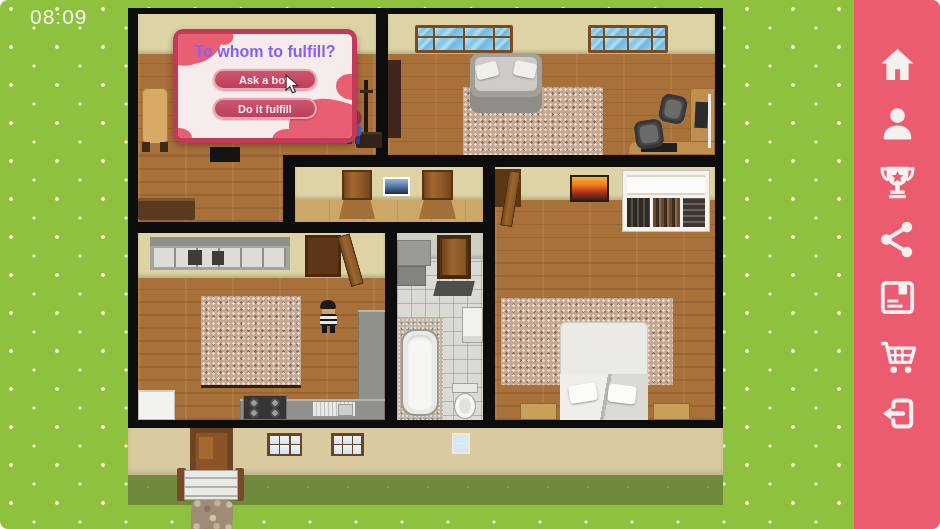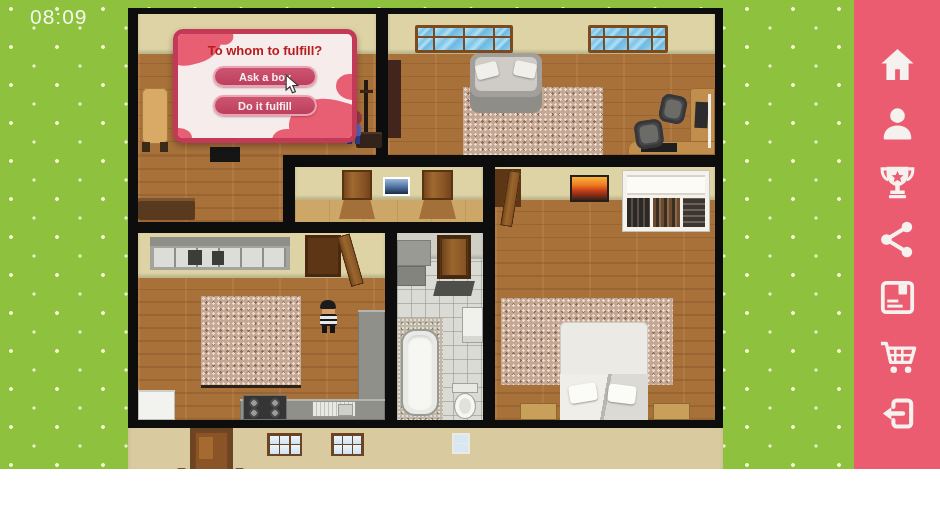--- a/index.html
+++ b/index.html
@@ -1,23 +1,23 @@
 <!DOCTYPE html>
 <html><head>
 <meta charset="utf-8">
 <style>
   html,body{margin:0;padding:0;}
   body{font-family:"Liberation Sans",sans-serif;}
-  .scene{position:relative;width:940px;height:469px;overflow:hidden;
+  .scene{position:relative;width:940px;height:529px;overflow:hidden;
     background-color:#8dc13e;
     background-image:
       radial-gradient(circle at 2px 2px, #f4f8d4 1.5px, transparent 2.3px),
       radial-gradient(circle at 2px 2px, #e9f0bf 1.3px, transparent 2px);
     background-size:46px 38px;
-    background-position:9px 7px,32px 26px;}
+    background-position:9px 7px,32px 26px;border-radius:8px;}
   
   .timer{position:absolute;left:30px;top:5px;color:#f4f7ec;font-size:21px;font-weight:500;letter-spacing:1px;z-index:3;}
   
   .house{position:absolute;left:128px;top:8px;width:595px;height:420px;background:#0d0d0d;z-index:1;}
   .room{position:absolute;background-color:#a8713a;
     background-image:
       repeating-linear-gradient(0deg, rgba(55,28,6,.14) 0 1.5px, transparent 1.5px 13px),
       repeating-linear-gradient(90deg, rgba(255,214,150,.10) 0 2px, transparent 2px 47px);}
   .wall-beige{position:absolute;left:0;top:0;right:0;background:#ddd3a4;box-shadow:inset 0 -3px 3px rgba(0,0,0,.15);}
   .room-tl-upper{left:10px;top:6px;width:238px;height:141px;}
@@ -126,21 +126,21 @@
   
   .sidebar{position:absolute;right:0;top:0;width:86px;height:529px;background:#ec5c70;z-index:4;
     display:flex;flex-direction:column;align-items:center;padding-top:44px;box-sizing:border-box;gap:15px;}
   .icon-btn{width:44px;height:43px;display:flex;align-items:center;justify-content:center;background:none;border:none;padding:0;cursor:pointer;}
   .icon-btn svg{width:41px;height:41px;}
   
   .dialog{position:absolute;left:173px;top:29px;width:184px;height:114px;z-index:5;
     background:#f5eceb;border:5px solid #c23a58;border-radius:10px;box-sizing:border-box;overflow:hidden;
     box-shadow:0 3px 6px rgba(40,10,15,.35);display:flex;flex-direction:column;align-items:center;}
   .blob{position:absolute;background:#e85e72;}
-  .dlg-title{margin-top:9px;font-size:13px;font-weight:bold;color:#b91c1c;z-index:1;}
+  .dlg-title{margin-top:9px;font-size:16px;font-weight:bold;color:#8b5cf6;z-index:1;}
   .dlg-btn{position:relative;z-index:1;width:104px;height:21px;margin-top:8px;display:block;
     background:linear-gradient(#cd5570,#bc3f5e);border:2px solid #e9a3b2;border-radius:11px;
     color:#f8edee;font-size:11px;font-weight:bold;font-family:"Liberation Sans",sans-serif;
     box-shadow:0 1px 2px rgba(110,25,45,.4);cursor:pointer;padding:0;}
   .cursor{position:absolute;left:284px;top:74px;z-index:6;}
 </style>
 </head>
 <body>
 
 <div class="scene">

